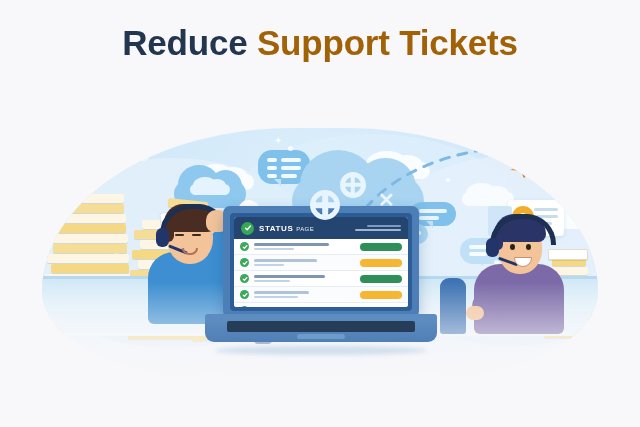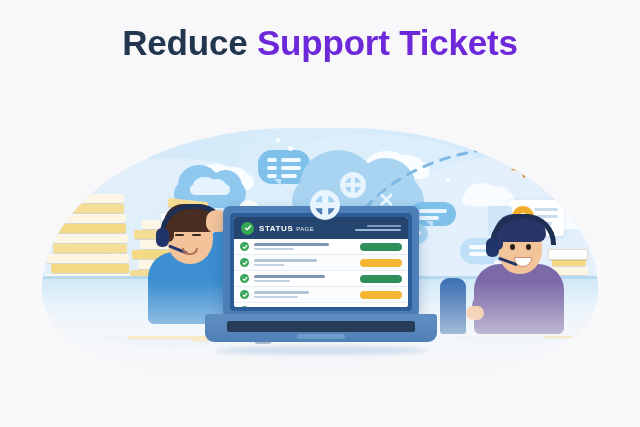--- a/index.html
+++ b/index.html
@@ -114,21 +114,21 @@
     border-radius:3px 3px 9px 9px;
   }
   .hero .keys{position:absolute;left:22px;top:3px;width:188px;height:11px;background:#22364f;border-radius:2px;opacity:.92;}
   .hero .pad{position:absolute;left:92px;top:16px;width:48px;height:5px;background:#6d9bcb;border-radius:3px;}
   .hero .shadow{position:absolute;left:10px;top:140px;width:212px;height:9px;border-radius:50%;background:rgba(90,140,190,.22);filter:blur(2px);}
 
   
   .title{position:absolute;left:0;right:0;top:22px;text-align:center;z-index:20;}
   .title .l1{font-size:35px;font-weight:bold;color:#22364f;line-height:1.22;letter-spacing:-.2px;}
   .title .l2{font-size:35px;font-weight:bold;color:#22364f;line-height:1.22;letter-spacing:-.2px;}
-  .title .hl{color:#6d28d9;}
+  .title .hl{color:#a16207;}
 
   
   .mug{position:absolute;width:16px;height:15px;background:#33568c;border-radius:2px 2px 4px 4px;}
   .mug:after{content:"";position:absolute;right:-5px;top:3px;width:6px;height:7px;border:2px solid #33568c;border-left:0;border-radius:0 6px 6px 0;}
   .chair{position:absolute;background:#3f74b4;border-radius:9px 9px 3px 3px;}
 </style>
 </head>
 <body>
 
 <div id="stage">

